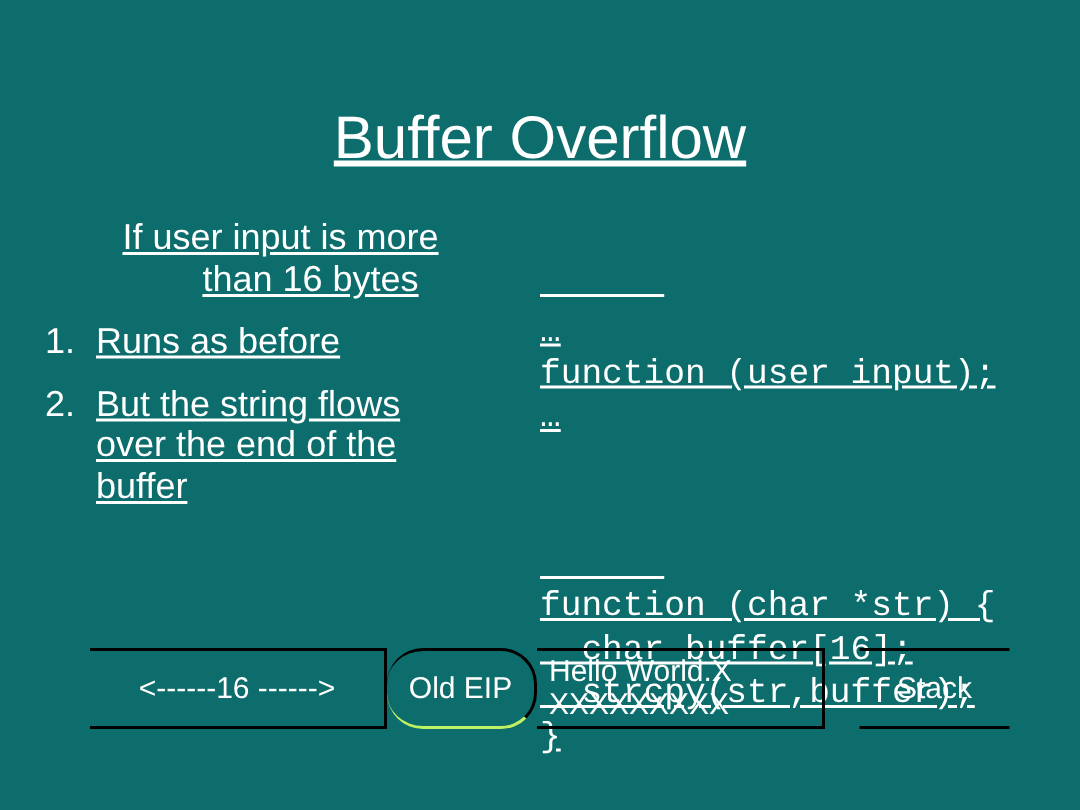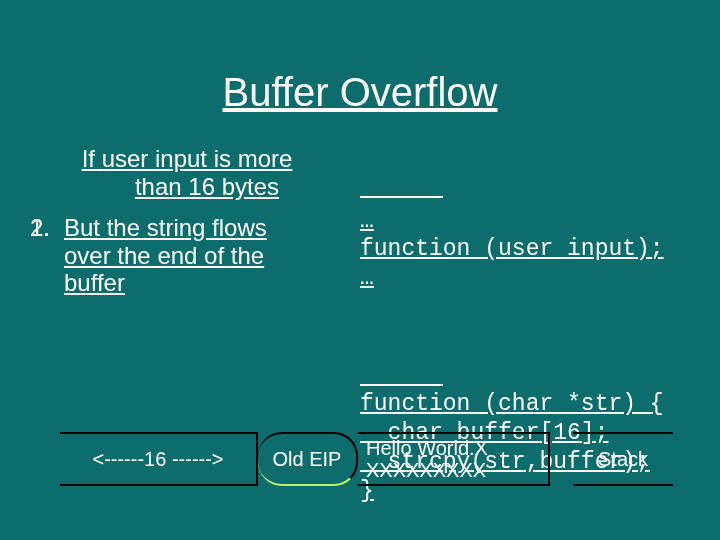--- a/index.html
+++ b/index.html
@@ -91,20 +91,21 @@
 
   <div class="content">
 
     <div class="left">
       <div class="lead">
         <span>If user input is more</span><br>
         <span class="indent2">than 16 bytes</span>
       </div>
       <div class="li">
         <span class="num">1.</span>
+        <span class="txt">Runs as before</span>
       </div>
       <div class="li">
         <span class="num">2.</span>
         <span class="txt">
           <span>But the string flows</span><br>
           <span>over the end of the</span><br>
           <span>buffer</span>
         </span>
       </div>
     </div>

